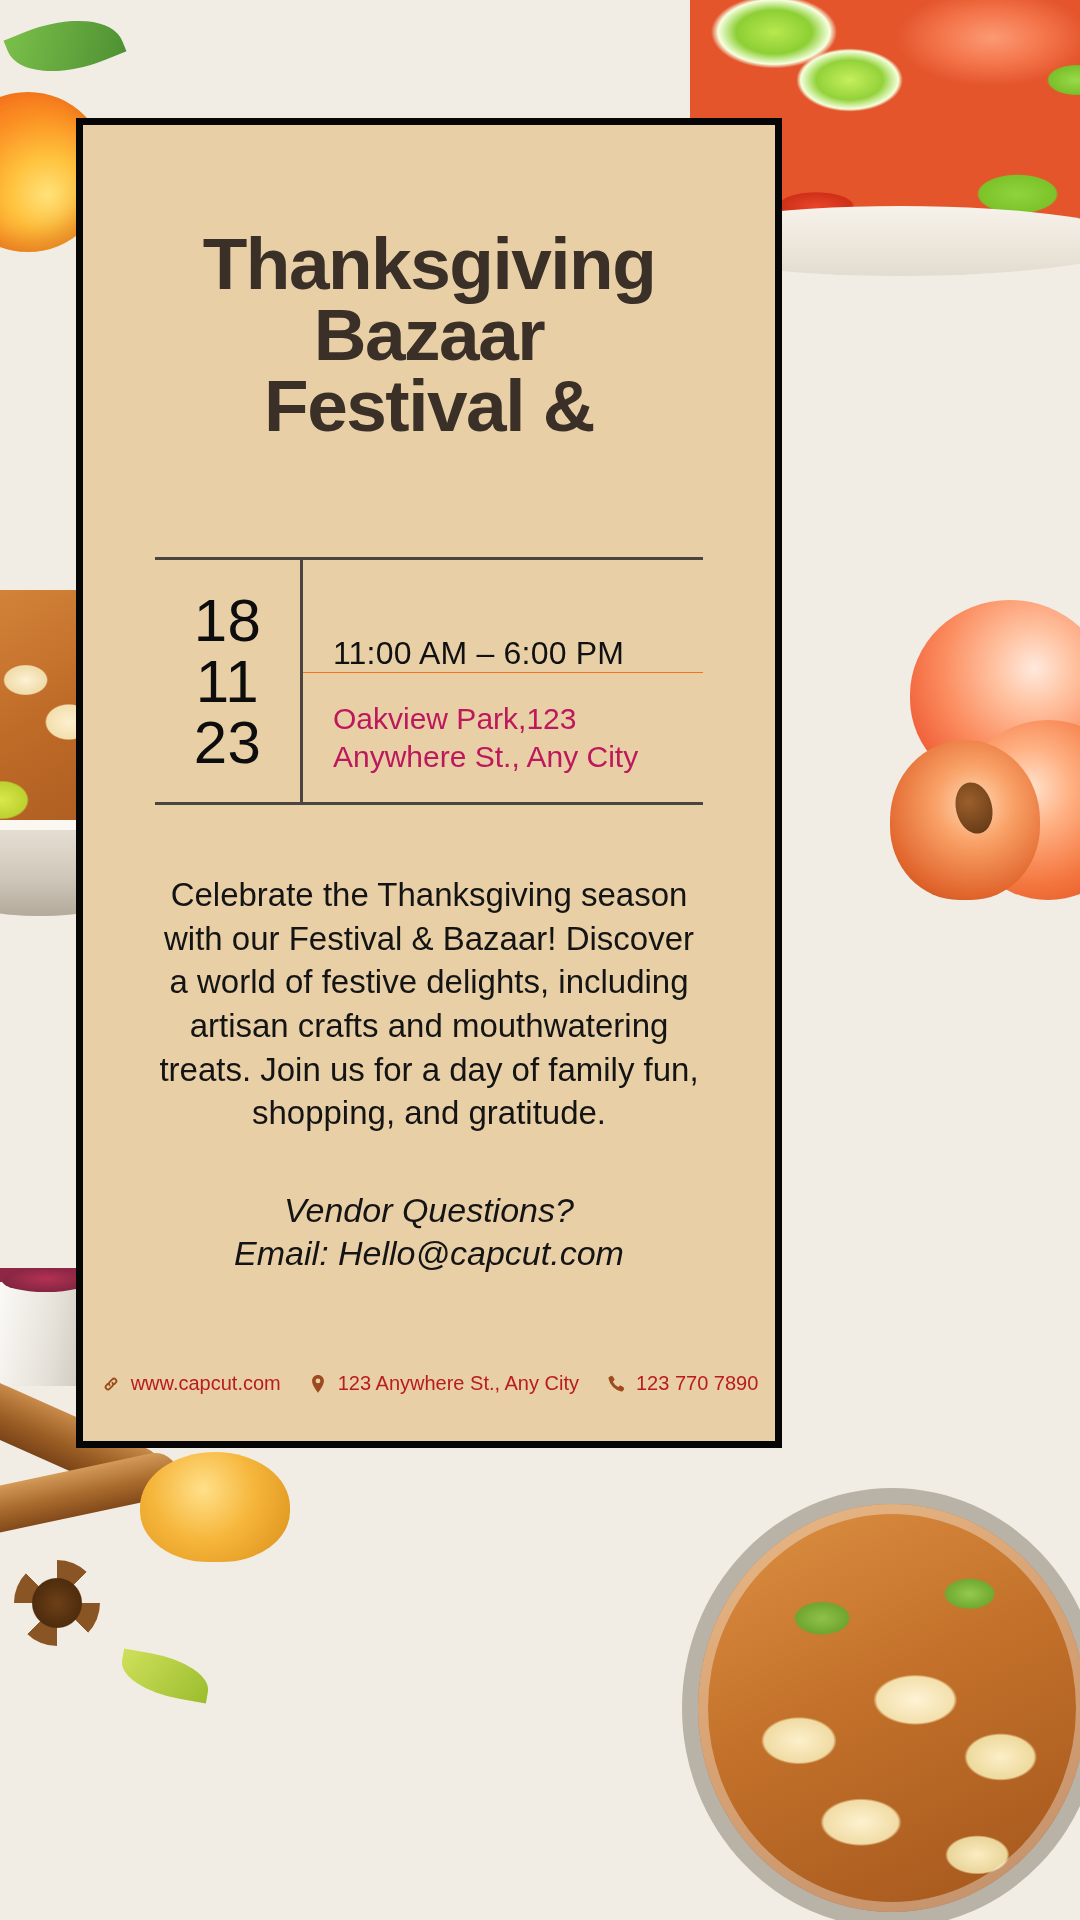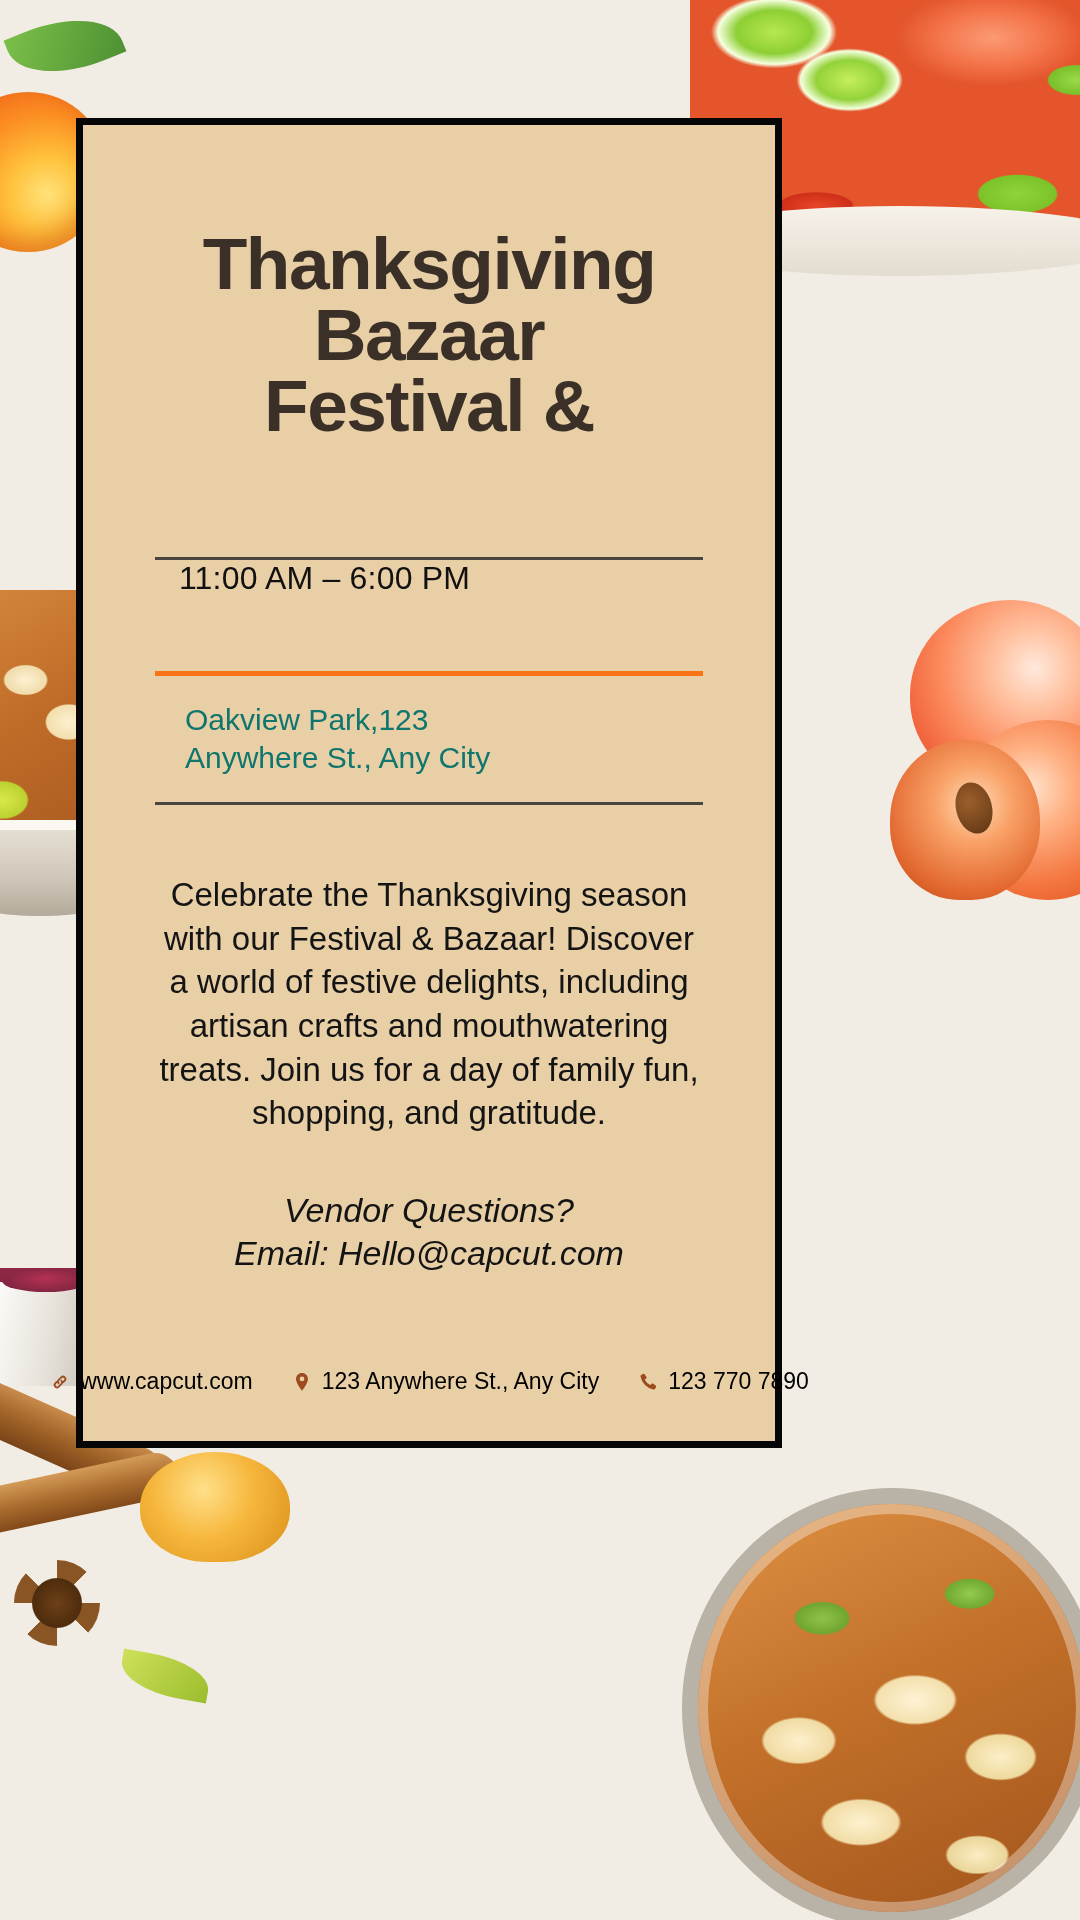--- a/index.html
+++ b/index.html
@@ -190,31 +190,31 @@
   .date-number {
     color:#0d0d0d;
     font-size:60px;
     font-weight:500;
     line-height:1.02;
     letter-spacing:0.5px;
   }
   #info-column { flex:1; display:flex; flex-direction:column; }
   #time-row {
     flex:1;
-    display:flex; align-items:flex-start;
-    padding-left:24px;
-    border-bottom:5px solid #f97316;
+    display:flex; align-items:flex-end;
+    padding-left:30px;
+    border-bottom:1px solid #f97316;
   }
   #time-text { color:#111; font-size:32px; letter-spacing:.2px; }
   #venue-row {
     flex:1.15;
     display:flex; align-items:center;
     padding-left:30px;
   }
-  #venue-text { color:#0f766e; font-size:30px; line-height:1.27; }
+  #venue-text { color:#be185d; font-size:30px; line-height:1.27; }
 
   
   #description-text {
     margin:68px 40px 0 40px;
     text-align:center;
     color:#141414;
     font-size:33px;
     line-height:1.32;
   }
 
@@ -228,23 +228,23 @@
     line-height:1.26;
   }
 
   
   #contact-bar {
     position:absolute;
     left:0; right:0; bottom:46px;
     display:flex;
     justify-content:center;
     align-items:center;
-    gap:38px;
-    color:#000000;
-    font-size:23px;
+    gap:26px;
+    color:#b91c1c;
+    font-size:20px;
   }
   .contact-item { display:flex; align-items:center; gap:9px; white-space:nowrap; }
   .contact-icon { width:22px; height:22px; flex:none; display:block; }
   .contact-icon svg { width:22px; height:22px; display:block; fill:#9C4A1E; }
 </style>
 </head>
 <body>
 
 <div id="decor-layer">
   <div class="decor" id="decor-soup-topright"></div>
@@ -266,20 +266,25 @@
 
 <div id="poster-card">
 
   <h1 id="event-title">
     <div>Thanksgiving</div>
     <div>Bazaar</div>
     <div>Festival &amp;</div>
   </h1>
 
   <div id="details-block">
+    <div id="date-column">
+      <span class="date-number">18</span>
+      <span class="date-number">11</span>
+      <span class="date-number">23</span>
+    </div>
     <div id="info-column">
       <div id="time-row">
         <span id="time-text">11:00 AM – 6:00 PM</span>
       </div>
       <div id="venue-row">
         <span id="venue-text">
           <span>Oakview Park,123</span><br>
           <span>Anywhere St., Any City</span>
         </span>
       </div>

